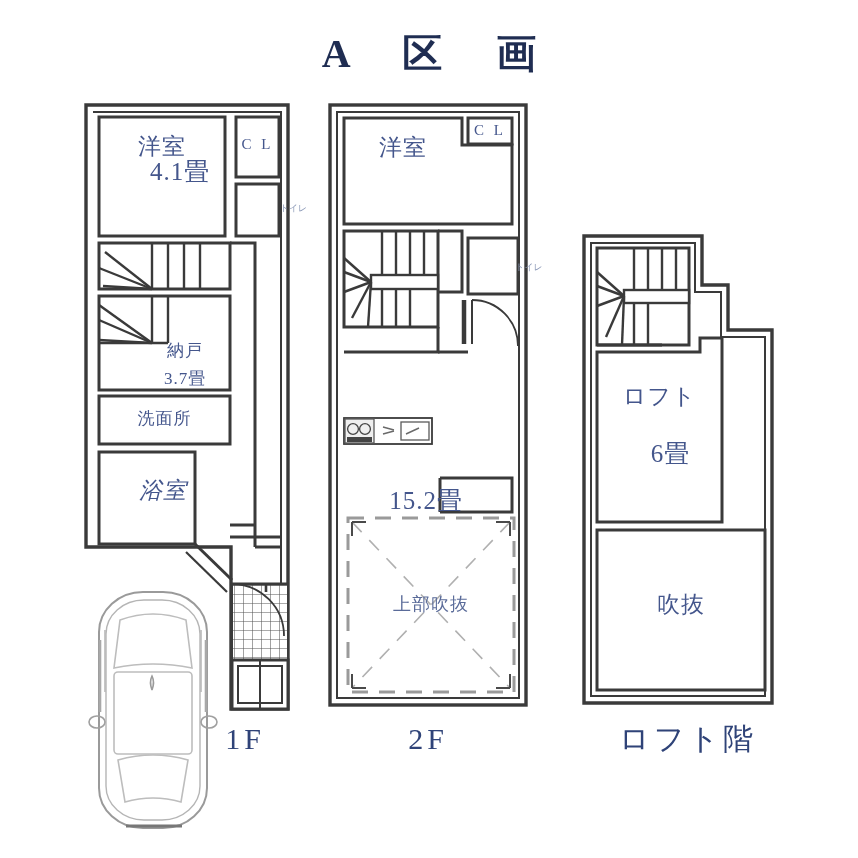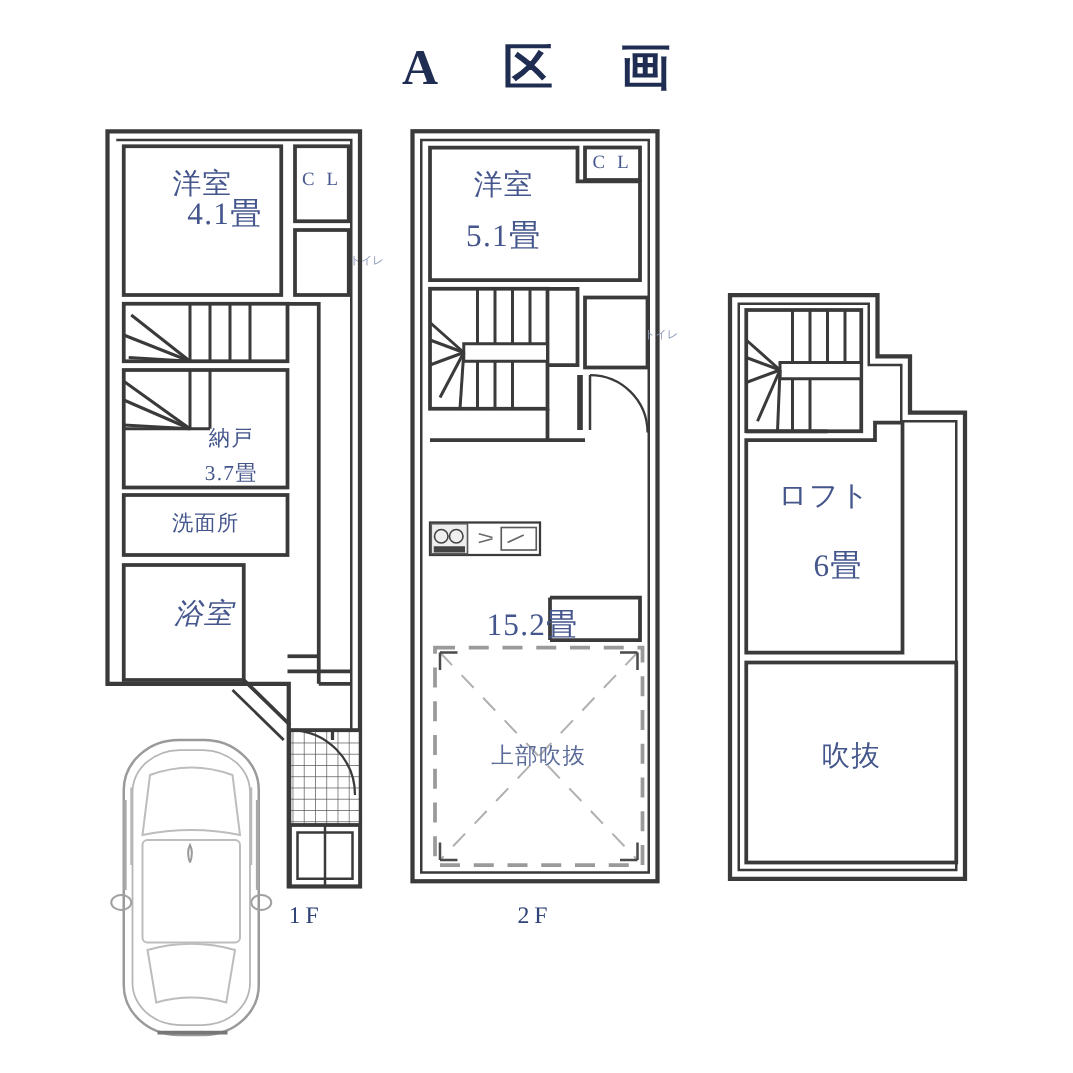--- a/index.html
+++ b/index.html
@@ -50,21 +50,21 @@
     line-height: 1.15;
     letter-spacing: 1px;
   }
   .lbl.room-name { font-size: 23px; }
   .lbl.room-size { font-size: 25px; }
   .lbl.small { font-size: 17px; }
   .lbl.tiny { font-size: 9px; color: #8d9ab8; letter-spacing: 0px; padding-left: 36px; }
   .lbl.cl { font-size: 15px; letter-spacing: 3px; }
   .lbl.ldk { font-size: 24px; letter-spacing: 3px; }
   .lbl.void-small { font-size: 18px; color: #5a6b99; letter-spacing: 1px; }
-  .lbl.floor-tag { font-size: 19px; color: #2f4378; letter-spacing: 4px; }
+  .lbl.floor-tag { font-size: 30px; color: #2f4378; letter-spacing: 4px; }
 </style>
 </head>
 <body>
 
 <div id="stage">
 
   <div class="ttl">A  区  画</div>
 
   <svg id="plan-svg" viewBox="0 0 858 858">
     <defs>
@@ -235,24 +235,24 @@
   <div class="lbl room-size" style="left:99px; top:158px; width:126px;padding-left:18px;">4.1畳</div>
   <div class="lbl cl" style="left:236px; top:136px; width:43px;">C L</div>
   <div class="lbl tiny" style="left:236px; top:203px; width:43px;">トイレ</div>
   <div class="lbl small" style="left:140px; top:341px; width:90px;">納戸</div>
   <div class="lbl small" style="left:140px; top:369px; width:90px;">3.7畳</div>
   <div class="lbl small" style="left:99px; top:409px; width:131px;">洗面所</div>
   <div class="lbl room-name" style="left:115px; top:478px; width:96px;font-style:italic;">浴室</div>
   <div class="lbl floor-tag" style="left:180px; top:722px; width:130px;">1F</div>
 
   <div class="lbl room-name" style="left:344px; top:135px; width:118px;">洋室</div>
-  <div class="lbl room-size" style="left:344px; top:176px; width:118px;">5.1畳</div>
   <div class="lbl cl" style="left:468px; top:122px; width:44px;">C L</div>
   <div class="lbl tiny" style="left:468px; top:262px; width:50px;">トイレ</div>
   <div class="lbl room-size" style="left:360px; top:487px; width:132px;">15.2畳</div>
   <div class="lbl void-small" style="left:348px; top:594px; width:166px;">上部吹抜</div>
   <div class="lbl floor-tag" style="left:363px; top:722px; width:130px;">2F</div>
 
   <div class="lbl room-name" style="left:597px; top:384px; width:125px;">ロフト</div>
   <div class="lbl room-size" style="left:597px; top:440px; width:125px;margin-left:11px;">6畳</div>
   <div class="lbl room-name" style="left:597px; top:592px; width:168px;">吹抜</div>
+  <div class="lbl floor-tag" style="left:608px; top:722px; width:160px;">ロフト階</div>
 
 </div>
 
 </body></html>

